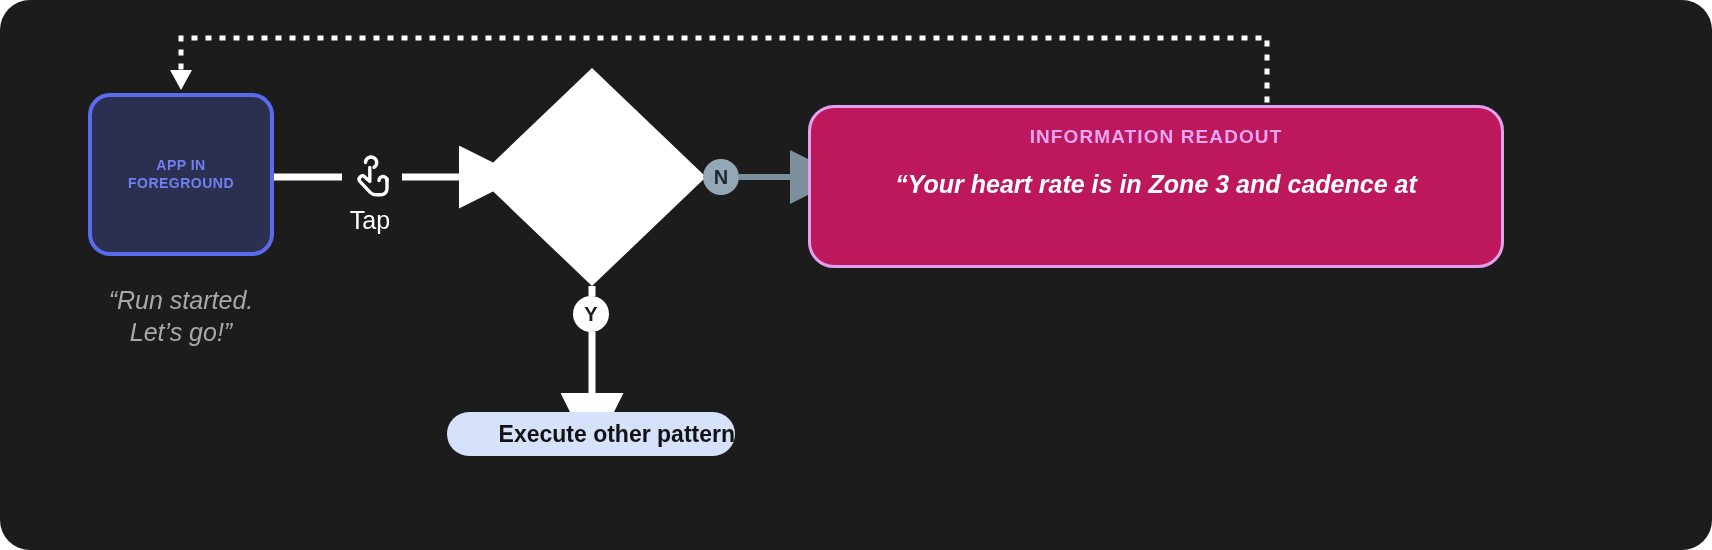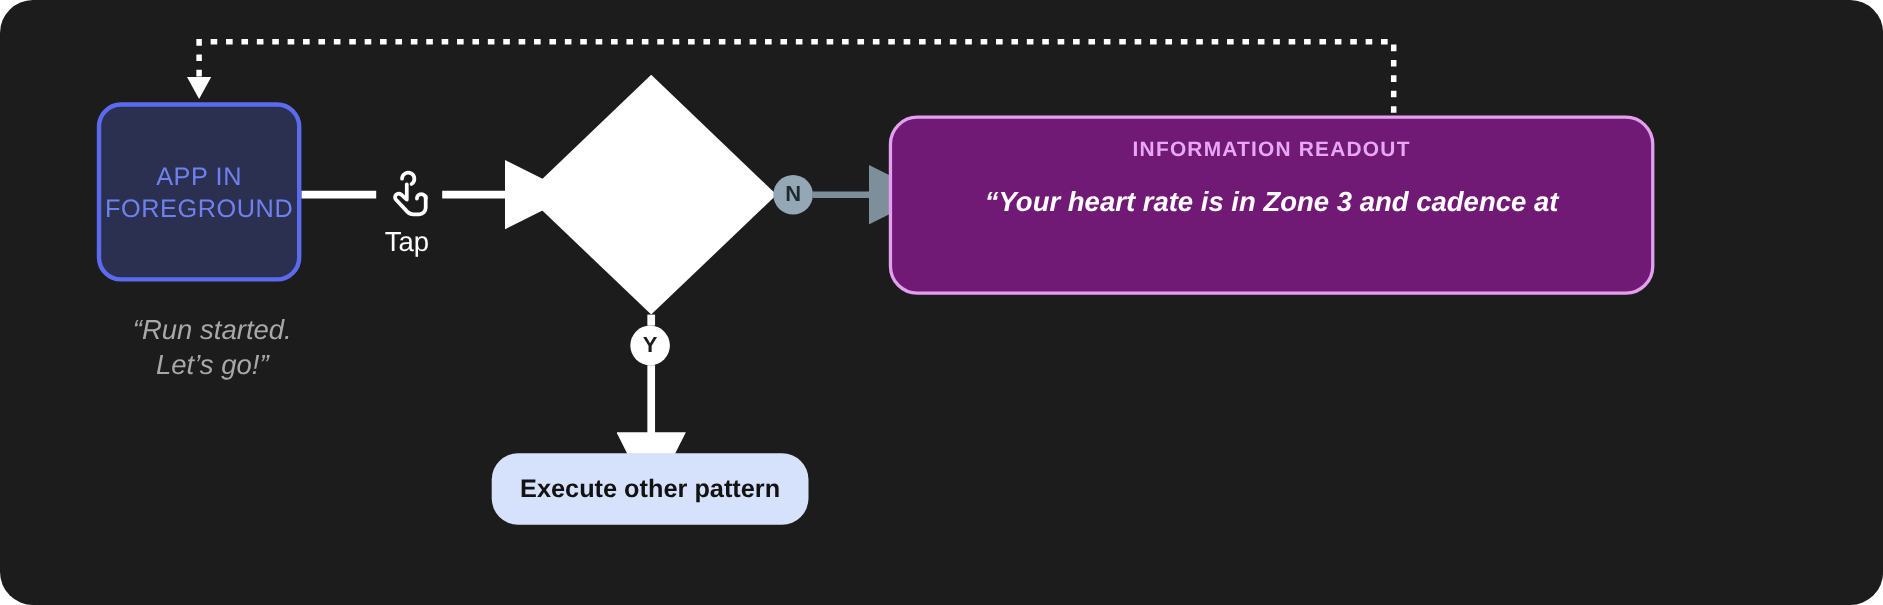--- a/index.html
+++ b/index.html
@@ -18,30 +18,30 @@
   
   #app-box{
     left:88px;top:93px;width:186px;height:163px;
     background:#2b3050;
     border:4px solid #5c6bee;
     border-radius:22px;
     display:flex;align-items:center;justify-content:center;
   }
   #app-box .label{
     color:#6f80f0;
-    font-size:23px;
-    font-weight:normal;
+    font-size:14px;
+    font-weight:bold;
     letter-spacing:.5px;
     line-height:1.22;
     text-align:center;
   }
 
   
   #app-caption{
-    left:88px;top:284px;width:210px;
+    left:76px;top:284px;width:210px;
     text-align:center;
     color:#a8a8a8;
     font-size:25px;
     font-style:italic;
     line-height:1.28;
   }
 
   
   #tap-label{
     left:317px;top:206px;width:106px;
@@ -76,45 +76,45 @@
     border-radius:50%;
     background:#ffffff;
     color:#1c1c1c;
     font-size:20px;font-weight:bold;
     display:flex;align-items:center;justify-content:center;
   }
 
   
   #readout{
     left:808px;top:105px;width:696px;height:163px;
-    background:#701a75;
+    background:#be185d;
     border:3px solid #e3a0ef;
     border-radius:26px;
     display:flex;flex-direction:column;align-items:center;
     padding-top:18px;
     box-sizing:border-box;
   }
   #readout-title{
     color:#e9a6f5;
     font-size:19px;font-weight:bold;letter-spacing:1.1px;
   }
   #readout-body{
     margin-top:20px;
     color:#ffffff;
     font-size:25px;font-weight:bold;font-style:italic;
     text-align:center;line-height:1.3;
     width:640px;
   }
 
   
   #exec-pill{
-    left:447px;top:412px;width:288px;height:65px;
+    left:447px;top:412px;width:288px;height:44px;
     background:#d6e2fb;
     border-radius:24px;
-    display:flex;align-items:center;justify-content:center;
+    display:flex;align-items:center;justify-content:flex-end;
   }
   #exec-pill .label{
     color:#121212;
     font-size:23px;font-weight:bold;
   }
 </style>
 </head>
 <body>
 
 <div id="stage">

